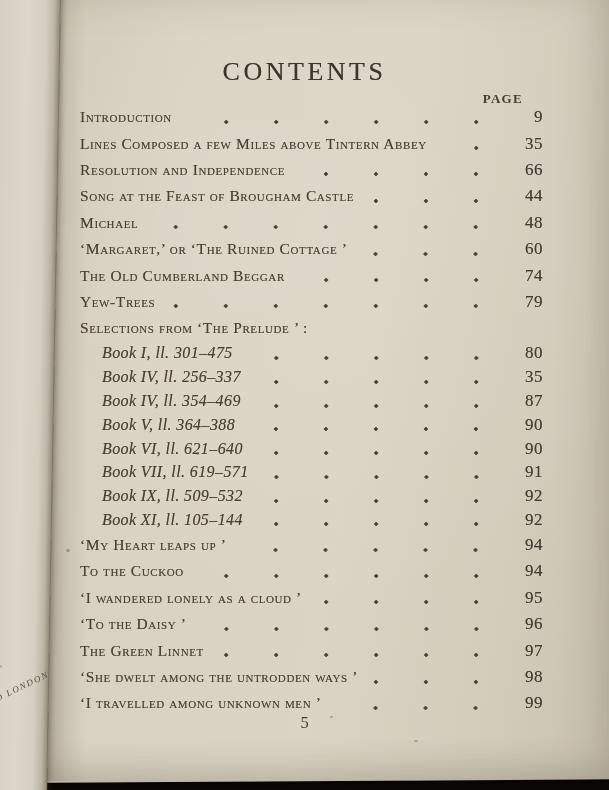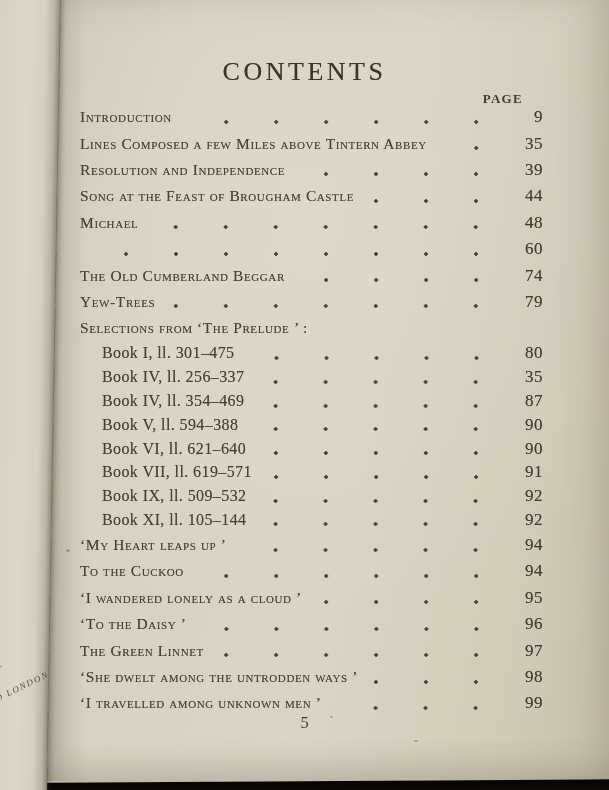--- a/index.html
+++ b/index.html
@@ -54,21 +54,21 @@
     font-size:13px;font-weight:bold;letter-spacing:1.3px;color:#45"3d33";
     color:#453d33;
   }
   .toc{position:absolute;left:80px;right:66px;top:104px;}
   .row{display:flex;align-items:center;height:26.4px;white-space:nowrap;}
   .row.sub{height:23.8px;padding-left:22px;}
   .label{
     font-variant:small-caps;font-size:15.5px;letter-spacing:.6px;
     color:#48402f;color:#49412f;text-shadow:0 0 .4px rgba(70,60,45,.5);
   }
-  .row.sub .label{font-variant:normal;font-size:16px;letter-spacing:.4px;}
+  .row.sub .label{font-variant:normal;font-size:16px;letter-spacing:.4px;font-style:italic;}
   .leader{
     flex:1 1 auto;height:4px;margin:9px 6px 0 12px;
     background-image:radial-gradient(circle,#453e35 1.5px, rgba(69,62,53,0) 2px);
     background-size:50px 4px;background-repeat:repeat-x;background-position:right center;
   }
   .row.no-page .leader{background-image:none;}
   .pagenum{
     width:36px;text-align:right;font-size:17px;letter-spacing:.5px;color:#423b31;
     text-shadow:0 0 .4px rgba(60,52,42,.5);
   }
@@ -108,36 +108,37 @@
 
   <div class="row">
     <span class="label">Lines Composed a few Miles above Tintern Abbey</span>
     <span class="leader"></span>
     <span class="pagenum">35</span>
   </div>
 
   <div class="row">
     <span class="label">Resolution and Independence</span>
     <span class="leader"></span>
-    <span class="pagenum">39</span>
+    <span class="pagenum">66</span>
   </div>
 
   <div class="row">
     <span class="label">Song at the Feast of Brougham Castle</span>
     <span class="leader"></span>
     <span class="pagenum">44</span>
   </div>
 
   <div class="row">
     <span class="label">Michael</span>
     <span class="leader"></span>
     <span class="pagenum">48</span>
   </div>
 
   <div class="row">
+    <span class="label">‘Margaret,’ or ‘The Ruined Cottage ’</span>
     <span class="leader"></span>
     <span class="pagenum">60</span>
   </div>
 
   <div class="row">
     <span class="label">The Old Cumberland Beggar</span>
     <span class="leader"></span>
     <span class="pagenum">74</span>
   </div>
 
@@ -165,21 +166,21 @@
     <span class="pagenum">35</span>
   </div>
 
   <div class="row sub">
     <span class="label">Book IV, ll. 354–469</span>
     <span class="leader"></span>
     <span class="pagenum">87</span>
   </div>
 
   <div class="row sub">
-    <span class="label">Book V, ll. 594–388</span>
+    <span class="label">Book V, ll. 364–388</span>
     <span class="leader"></span>
     <span class="pagenum">90</span>
   </div>
 
   <div class="row sub">
     <span class="label">Book VI, ll. 621–640</span>
     <span class="leader"></span>
     <span class="pagenum">90</span>
   </div>
 

